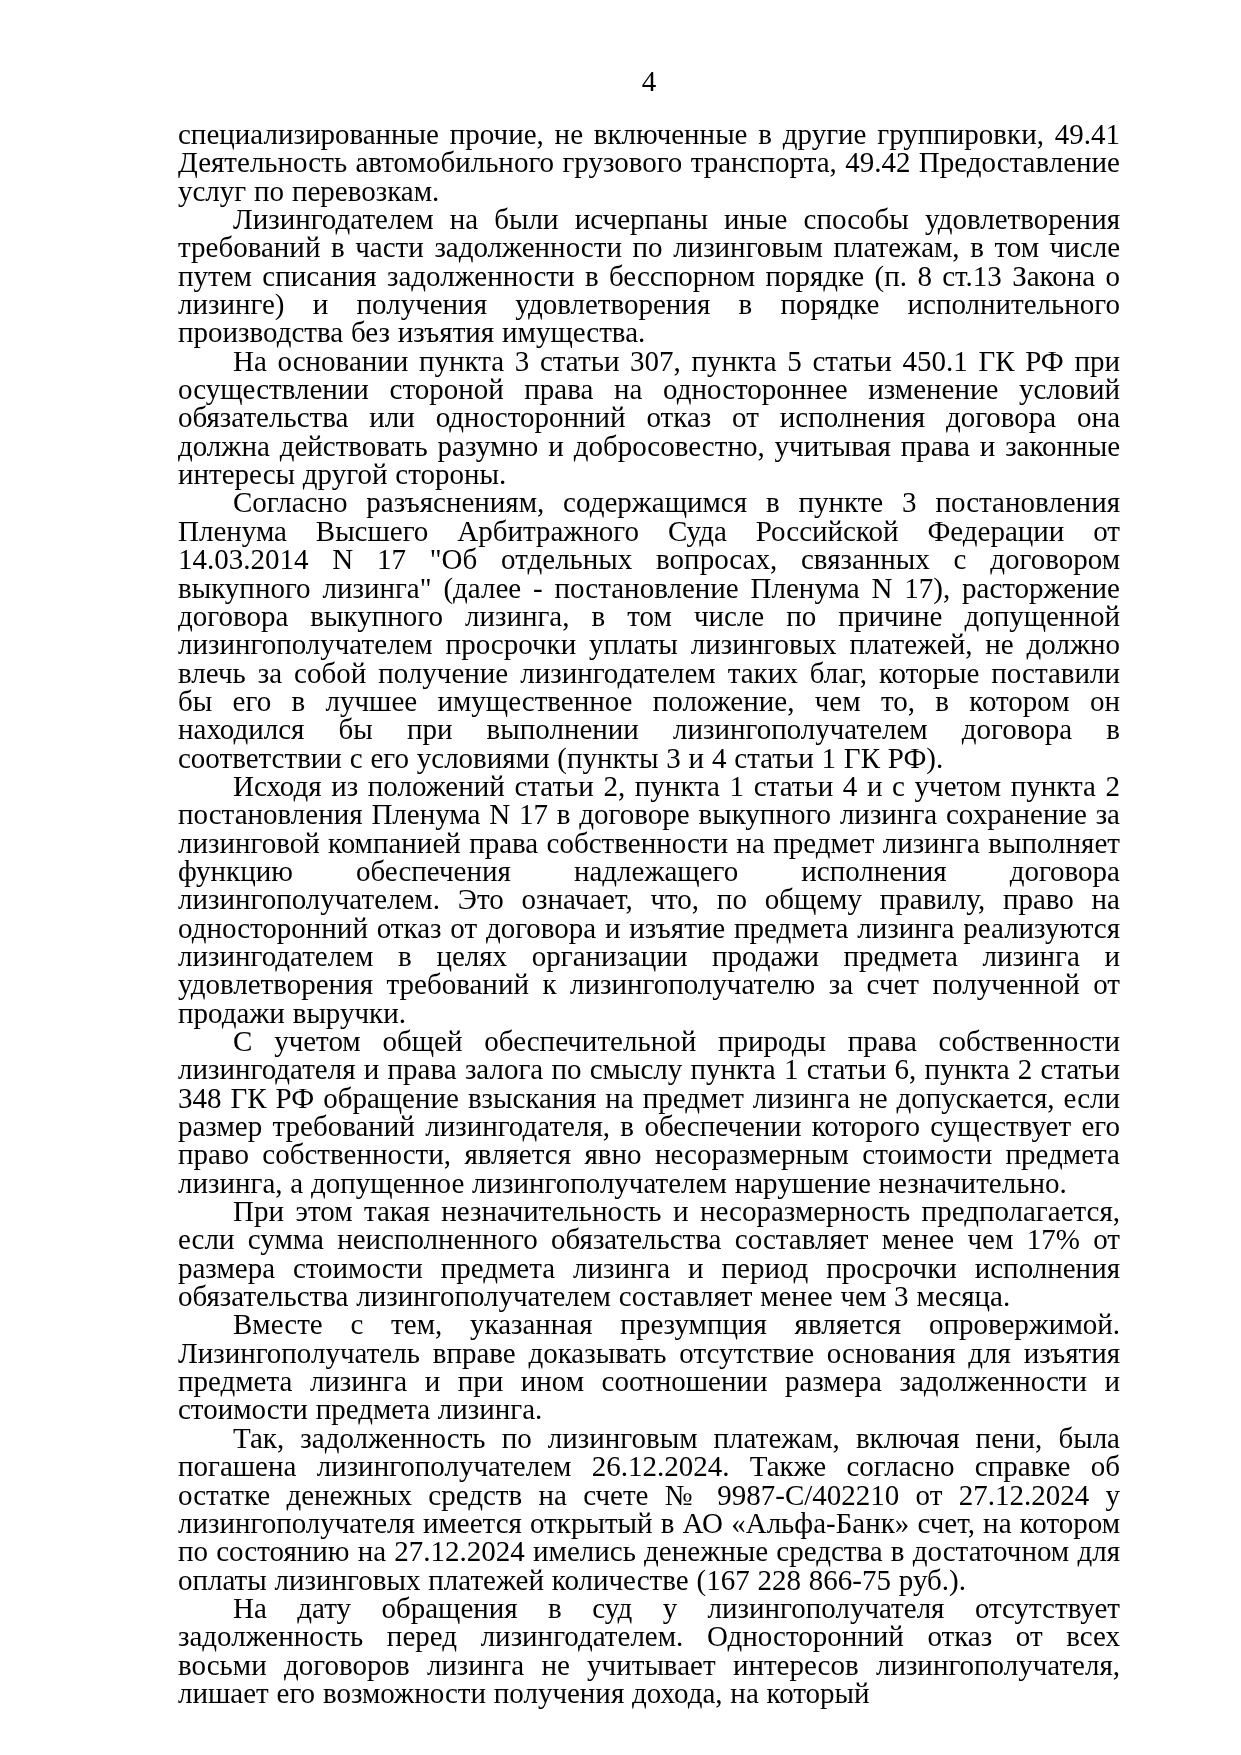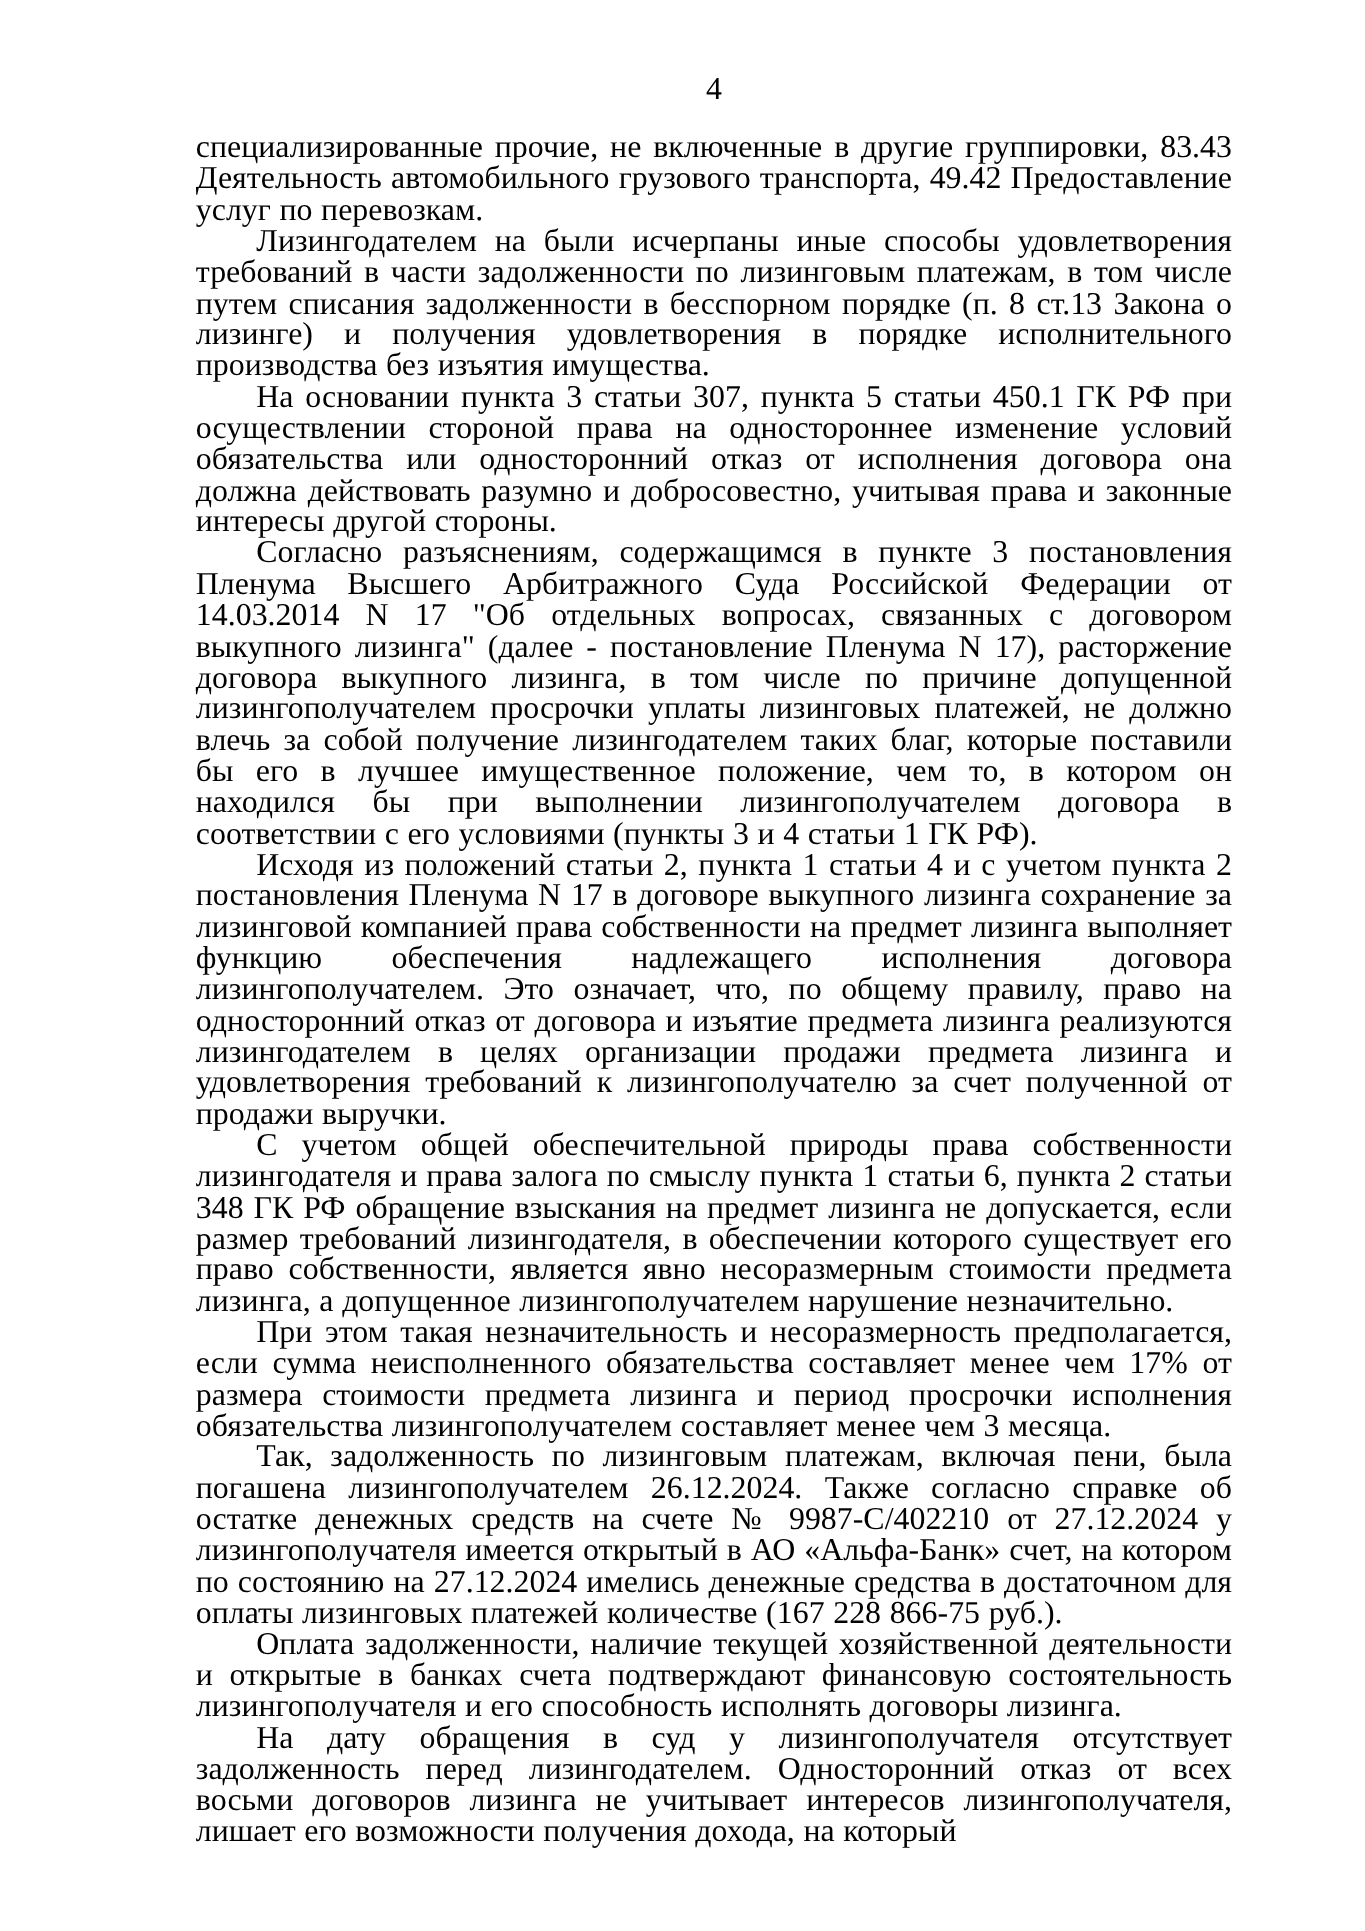--- a/index.html
+++ b/index.html
@@ -41,24 +41,24 @@
     text-indent: 0;              
   }
 </style>
 </head>
 <body>
 
 <div class="page">
   <div class="page-number">4</div>
 
   <div class="doc-body">
-    <p class="continuation">специализированные прочие, не включенные в другие группировки, 83.43 Деятельность автомобильного грузового транспорта, 49.42 Предоставление услуг по перевозкам.</p>
+    <p class="continuation">специализированные прочие, не включенные в другие группировки, 49.41 Деятельность автомобильного грузового транспорта, 49.42 Предоставление услуг по перевозкам.</p>
     <p>Лизингодателем на были исчерпаны иные способы удовлетворения требований в части задолженности по лизинговым платежам, в том числе путем списания задолженности в бесспорном порядке (п. 8 ст.13 Закона о лизинге) и получения удовлетворения в порядке исполнительного производства без изъятия имущества.</p>
     <p>На основании пункта 3 статьи 307, пункта 5 статьи 450.1 ГК РФ при осуществлении стороной права на одностороннее изменение условий обязательства или односторонний отказ от исполнения договора она должна действовать разумно и добросовестно, учитывая права и законные интересы другой стороны.</p>
     <p>Согласно разъяснениям, содержащимся в пункте 3 постановления Пленума Высшего Арбитражного Суда Российской Федерации от 14.03.2014 N 17 "Об отдельных вопросах, связанных с договором выкупного лизинга" (далее - постановление Пленума N 17), расторжение договора выкупного лизинга, в том числе по причине допущенной лизингополучателем просрочки уплаты лизинговых платежей, не должно влечь за собой получение лизингодателем таких благ, которые поставили бы его в лучшее имущественное положение, чем то, в котором он находился бы при выполнении лизингополучателем договора в соответствии с его условиями (пункты 3 и 4 статьи 1 ГК РФ).</p>
     <p>Исходя из положений статьи 2, пункта 1 статьи 4 и с учетом пункта 2 постановления Пленума N 17 в договоре выкупного лизинга сохранение за лизинговой компанией права собственности на предмет лизинга выполняет функцию обеспечения надлежащего исполнения договора лизингополучателем. Это означает, что, по общему правилу, право на односторонний отказ от договора и изъятие предмета лизинга реализуются лизингодателем в целях организации продажи предмета лизинга и удовлетворения требований к лизингополучателю за счет полученной от продажи выручки.</p>
     <p>С учетом общей обеспечительной природы права собственности лизингодателя и права залога по смыслу пункта 1 статьи 6, пункта 2 статьи 348 ГК РФ обращение взыскания на предмет лизинга не допускается, если размер требований лизингодателя, в обеспечении которого существует его право собственности, является явно несоразмерным стоимости предмета лизинга, а допущенное лизингополучателем нарушение незначительно.</p>
     <p>При этом такая незначительность и несоразмерность предполагается, если сумма неисполненного обязательства составляет менее чем 17% от размера стоимости предмета лизинга и период просрочки исполнения обязательства лизингополучателем составляет менее чем 3 месяца.</p>
+    <p>Вместе с тем, указанная презумпция является опровержимой. Лизингополучатель вправе доказывать отсутствие основания для изъятия предмета лизинга и при ином соотношении размера задолженности и стоимости предмета лизинга.</p>
     <p>Так, задолженность по лизинговым платежам, включая пени, была погашена лизингополучателем 26.12.2024. Также согласно справке об остатке денежных средств на счете № 9987-С/402210 от 27.12.2024 у лизингополучателя имеется открытый в АО «Альфа-Банк» счет, на котором по состоянию на 27.12.2024 имелись денежные средства в достаточном для оплаты лизинговых платежей количестве (167 228 866-75 руб.).</p>
-    <p>Оплата задолженности, наличие текущей хозяйственной деятельности и открытые в банках счета подтверждают финансовую состоятельность лизингополучателя и его способность исполнять договоры лизинга.</p>
     <p>На дату обращения в суд у лизингополучателя отсутствует задолженность перед лизингодателем. Односторонний отказ от всех восьми договоров лизинга не учитывает интересов лизингополучателя, лишает его возможности получения дохода, на который</p>
   </div>
 </div>
 
 </body></html>

